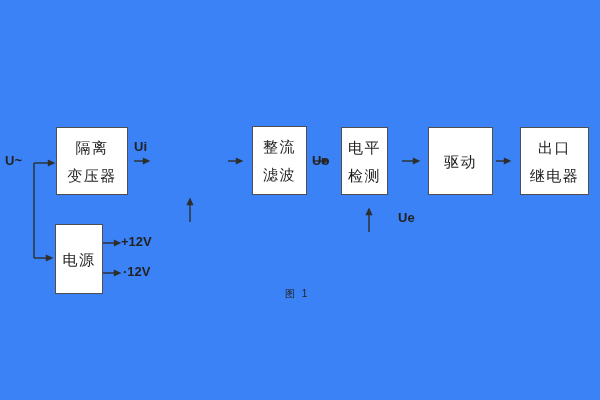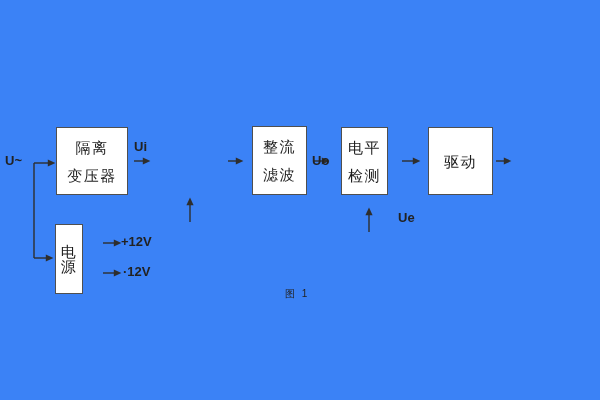--- a/index.html
+++ b/index.html
@@ -64,22 +64,26 @@
 
   <div class="block" style="left:341px;top:127px;width:47px;height:68px">
     <span>电平</span>
     <span>检测</span>
   </div>
 
   <div class="block" style="left:428px;top:127px;width:65px;height:68px">
     <span>驱动</span>
   </div>
 
+  <div class="block" style="left:520px;top:127px;width:69px;height:68px">
+    <span>出口</span>
+    <span>继电器</span>
+  </div>
 
-  <div class="block" style="left:55px;top:224px;width:28px;height:70px">
+  <div class="block" style="left:55px;top:224px;width:48px;height:70px">
     <span>电源</span>
   </div>
 
 
 
   <span class="lbl" style="left:5px;top:154px">U~</span>
   <span class="lbl" style="left:134px;top:140px">Ui</span>
   <span class="lbl" style="left:312px;top:154px">Uo</span>
   <span class="lbl" style="left:398px;top:211px">Ue</span>
   <span class="lbl" style="left:121px;top:235px">+12V</span>

